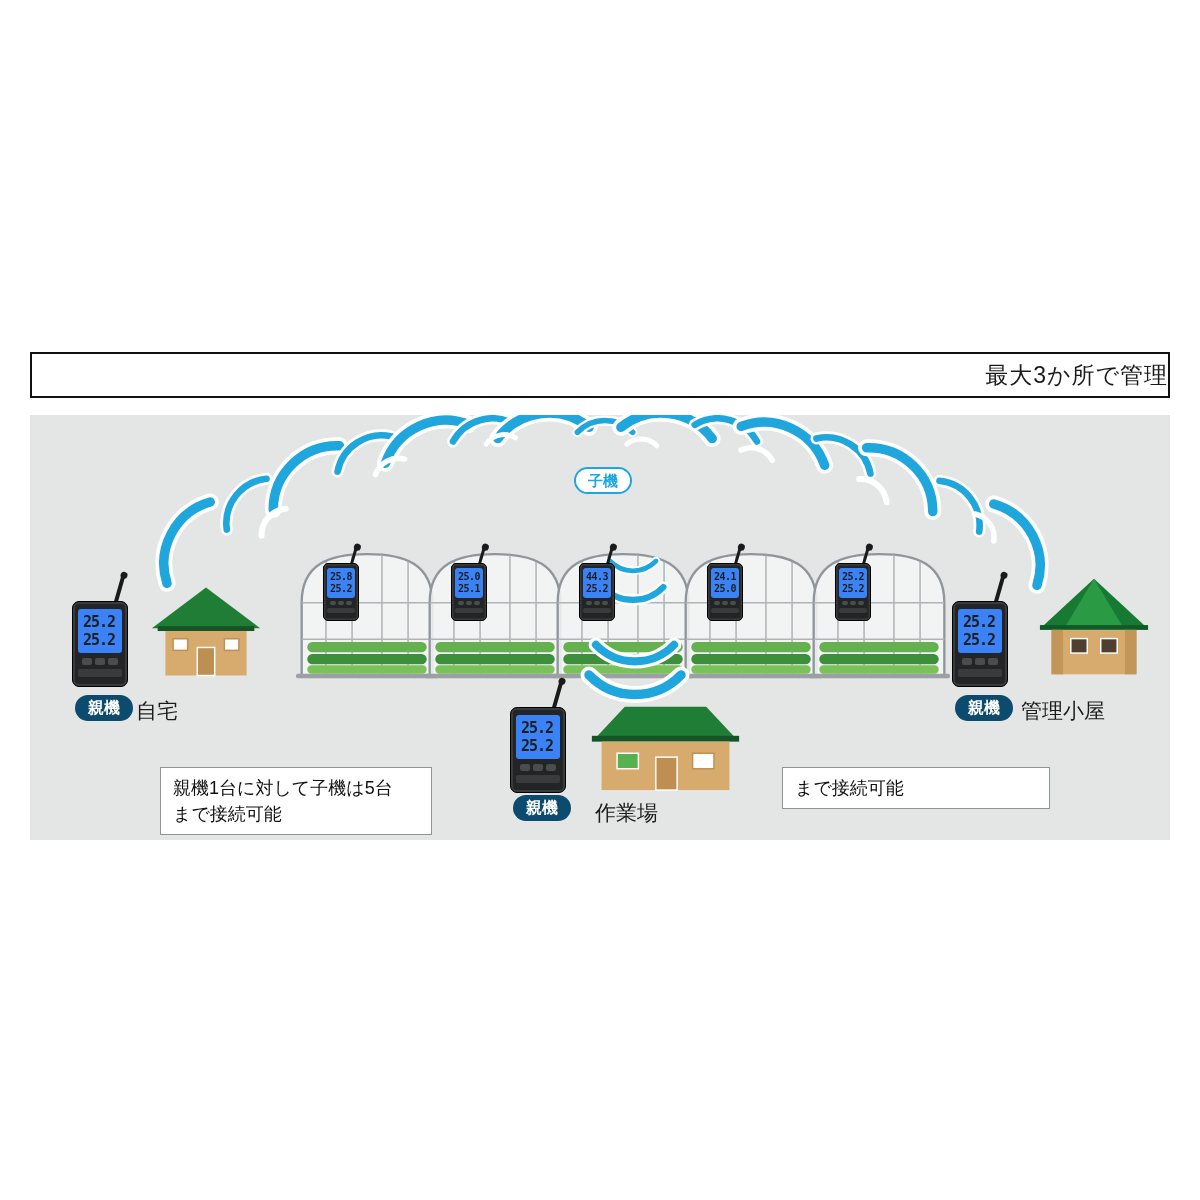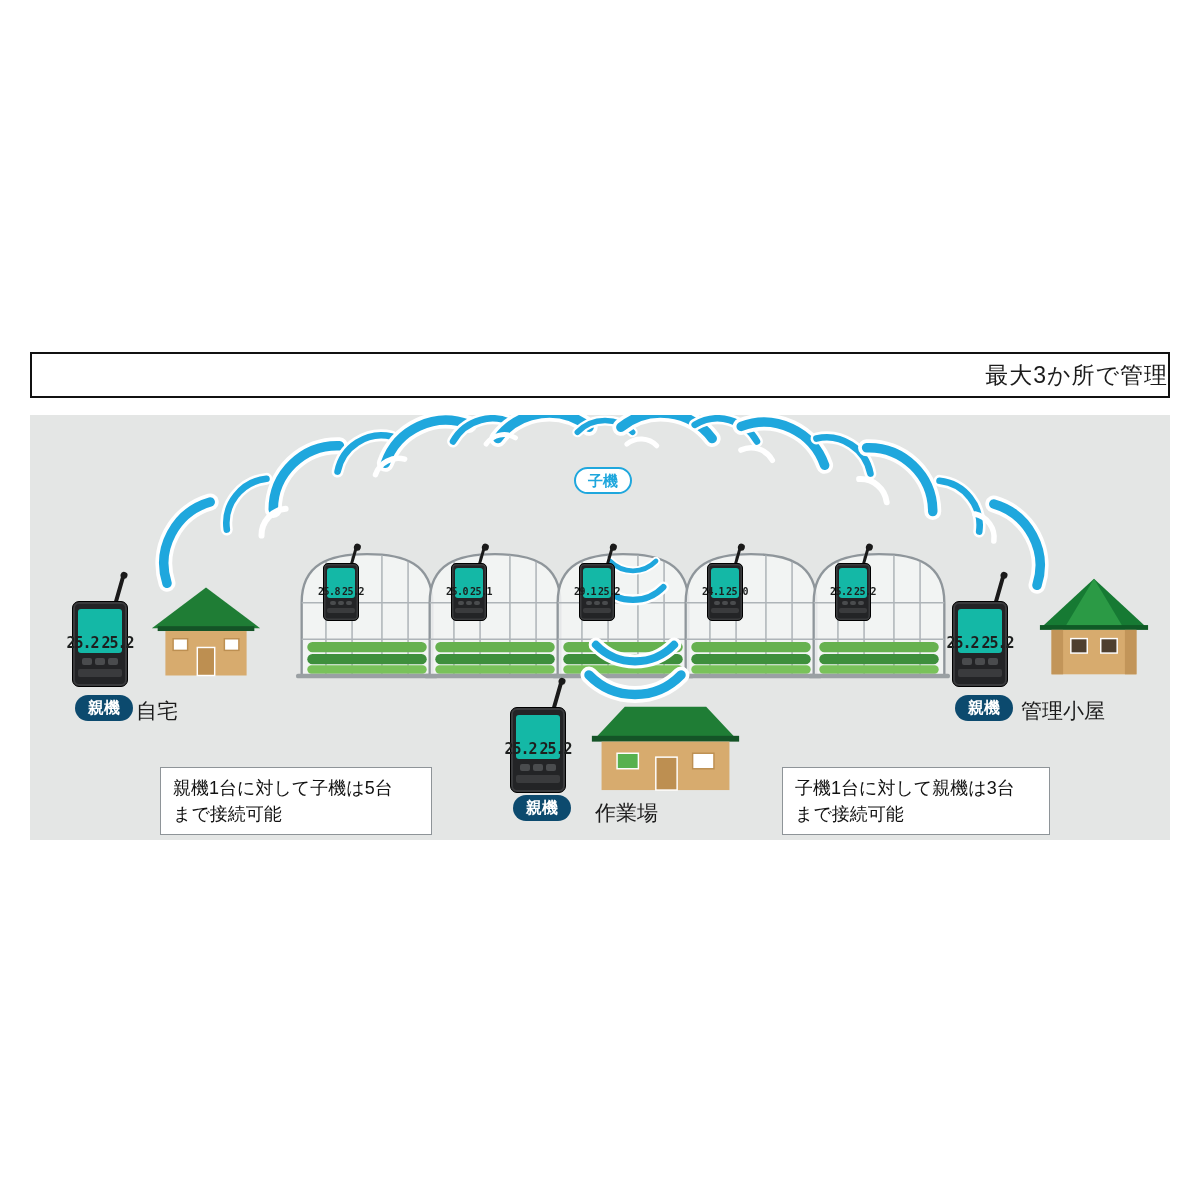--- a/index.html
+++ b/index.html
@@ -29,22 +29,22 @@
   .device .antenna::after{
     content:"";position:absolute;top:-4px;left:-1.5px;width:7px;height:7px;
     background:#1a1a1a;border-radius:50%;
   }
   .device .dbody{
     position:relative;width:56px;height:86px;background:#232426;border:1px solid #000;
     border-radius:7px;box-shadow:inset 0 0 0 2px #3a3b3d;
     padding:7px 5px 4px;box-sizing:border-box;
   }
   .device .lcd{
-    background:#14b8a6;border-radius:3px;height:44px;box-sizing:border-box;
-    display:flex;flex-direction:row;justify-content:center;align-items:flex-end;
+    background:#3b82f6;border-radius:3px;height:44px;box-sizing:border-box;
+    display:flex;flex-direction:column;justify-content:center;align-items:flex-start;
     padding:2px 5px;gap:3px;
   }
   .device .val{
     font-family:"DejaVu Sans Mono",monospace;font-weight:bold;font-size:15px;
     line-height:1;color:#1d1f1e;letter-spacing:-1px;
   }
   .device .btns{display:flex;gap:3px;justify-content:center;margin-top:5px;}
   .device .btns span{width:10px;height:7px;background:#4a4c4e;border-radius:2px;}
   .device .strip{margin-top:4px;height:8px;background:#3a3b3d;border-radius:2px;}
   
@@ -199,21 +199,21 @@
           <span></span>
           <span></span>
         </div>
       <div class="strip"></div>
     </div>
   </div>
   <div class="device small" style="left:549px;top:148px">
     <div class="antenna"></div>
     <div class="dbody">
       <div class="lcd">
-        <div class="val">29.1</div>
+        <div class="val">44.3</div>
         <div class="val">25.2</div>
       </div>
       <div class="btns">
           <span></span>
           <span></span>
           <span></span>
         </div>
       <div class="strip"></div>
     </div>
   </div>
@@ -310,17 +310,16 @@
     </div>
   </div>
   <div class="pill parent" style="left:925px;top:280px">親機</div>
   <div class="loc-label" style="left:991px;top:282px">管理小屋</div>
 
   <div class="note" style="left:130px;top:352px;width:272px">
     <div>親機1台に対して子機は5台</div>
     <div>まで接続可能</div>
   </div>
   <div class="note" style="left:752px;top:352px;width:268px">
-    <div>子機1台に対して親機は3台</div>
     <div>まで接続可能</div>
   </div>
 
 </div>
 
 </body></html>

